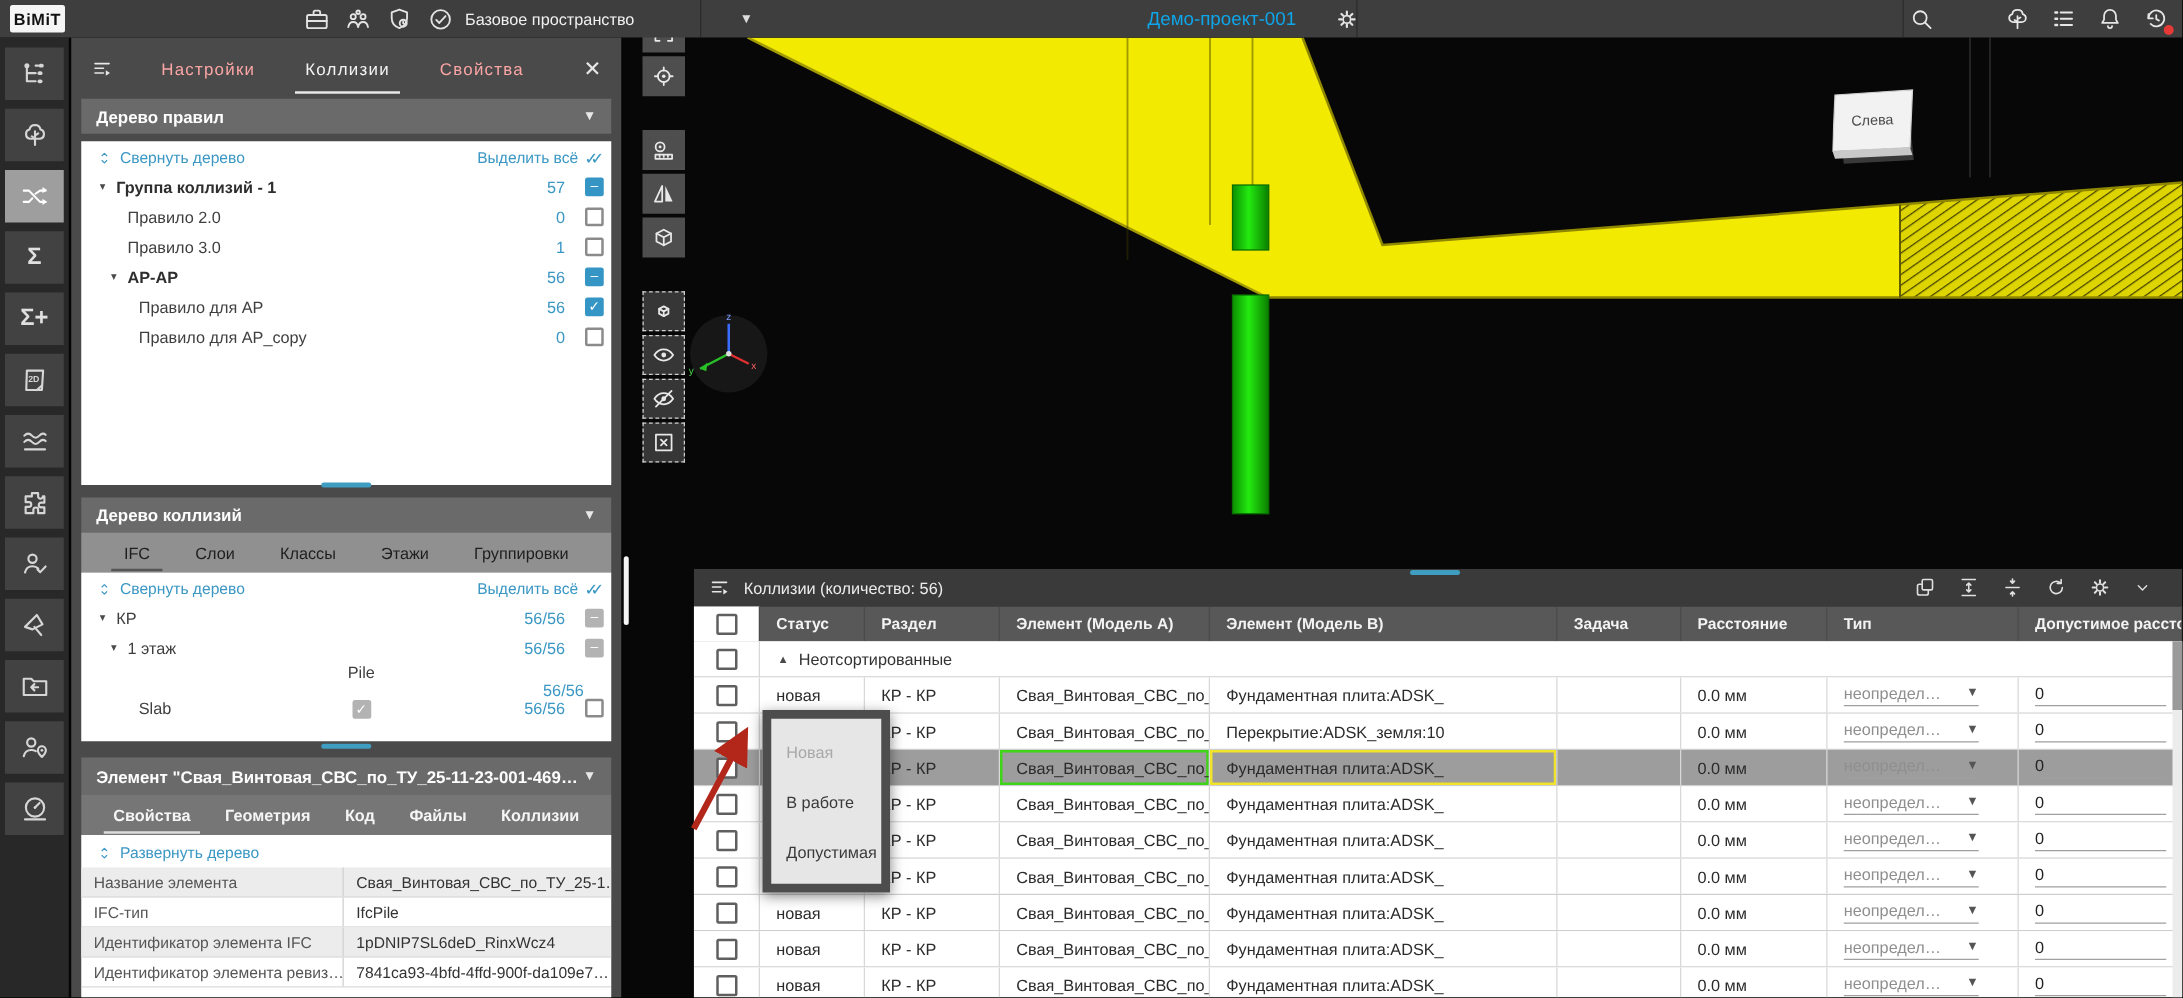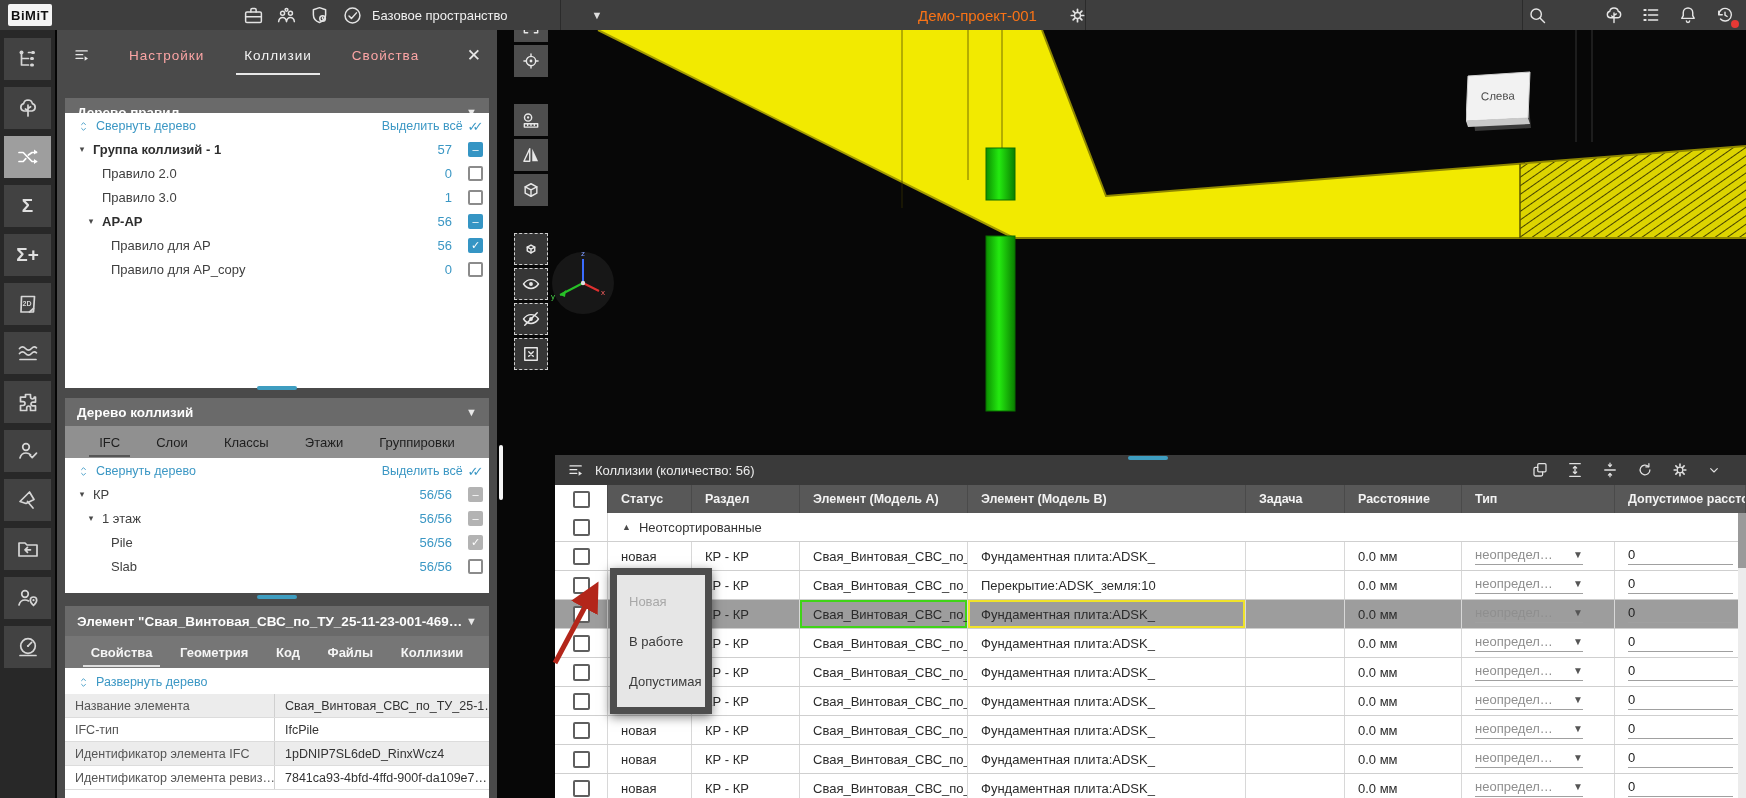--- a/index.html
+++ b/index.html
@@ -5,21 +5,21 @@
 *{margin:0;padding:0;box-sizing:border-box}
 html,body{width:1746px;height:798px;overflow:hidden}
 body{position:relative;background:#050505;font-family:"Liberation Sans",sans-serif;-webkit-font-smoothing:antialiased}
 
 .topbar{position:absolute;left:0;top:0;width:1746px;height:30px;background:#3e3e3e;z-index:30;display:flex;align-items:center}
 .logo{position:absolute;left:8px;top:4px;width:44px;height:22px;background:#f5f5f5;border-radius:2px;color:#111;font-weight:bold;font-size:13px;display:flex;align-items:center;justify-content:center;letter-spacing:.5px}
 .tb-left-icons{position:absolute;left:242px;top:0;height:30px;display:flex;align-items:center;gap:11px;color:#e3e3e3}
 .tb-ic{width:22px;height:22px;display:flex;align-items:center;justify-content:center;cursor:pointer}
 .ws{position:absolute;left:372px;top:0;height:30px;display:flex;align-items:center;color:#f0f0f0;font-size:13px;gap:84px;cursor:pointer}
 .ws .chev{color:#ddd;font-size:11px}
-.tb-title{position:absolute;left:918px;top:0;height:30px;display:flex;align-items:center;color:#f97316;font-size:15px}
+.tb-title{position:absolute;left:918px;top:0;height:30px;display:flex;align-items:center;color:#0ea5e9;font-size:15px}
 .tb-gear{position:absolute;left:1068px;top:0;height:30px;display:flex;align-items:center;color:#e3e3e3}
 .tb-div{position:absolute;top:0;width:1px;height:30px;background:#2b2b2b}
 .tb-right{position:absolute;right:10px;top:0;height:30px;display:flex;align-items:center;gap:15px;color:#e6e6e6}
 .badge-dot{position:absolute;right:-3px;bottom:-2px;width:8px;height:8px;border-radius:50%}
 
 .rail{position:absolute;left:0;top:30px;width:55px;height:768px;background:#282828;z-index:20}
 .rail-item{position:absolute;left:4px;width:47px;height:42px;background:#424242;display:flex;align-items:center;justify-content:center;color:#d6d6d6;cursor:pointer}
 .rail-item.active{background:#9e9e9e;color:#fff}
 .rail-item .glyph-text{font-size:19px;font-weight:bold;color:#e0e0e0}
 
@@ -389,21 +389,21 @@
           <path d="M4 6.5h15M4 11.5h9M4 16.5h9"></path>
           <path d="M15.5 13.5L20 16.5l-4.5 3z" fill="currentColor" stroke="none"></path>
         </svg>
       </span>
     <span class="p-tab">Настройки</span>
     <span class="p-tab active">Коллизии</span>
     <span class="p-tab">Свойства</span>
     <span class="p-close">✕</span>
   </div>
 
-  <div class="sec-h" style="top:68px">
+  <div class="sec-h" style="top:49px">
     <span>Дерево правил</span>
     <span class="chev">▼</span>
   </div>
   <div class="sec-body" style="top:83px;height:275px">
     <div class="link-row">
       <span class="lnk" id="rt-collapse">
           <svg class="ic" width="13" height="13" viewBox="0 0 24 24" fill="none" stroke="currentColor" stroke-width="1.7" stroke-linecap="round" stroke-linejoin="round">
             <path d="M8.5 8.5L12 5l3.5 3.5M8.5 15.5L12 19l3.5-3.5"></path>
           </svg>
           <span>Свернуть дерево</span>
@@ -484,21 +484,21 @@
           <span class="lbl">КР</span>
           <span class="cnt">56/56</span>
           <span class="cb ind-gray">–</span>
         </div>
         <div class="tree-row" style="padding-left: 21px;">
           <span class="expander">▾</span>
           <span class="lbl">1 этаж</span>
           <span class="cnt">56/56</span>
           <span class="cb ind-gray">–</span>
         </div>
-        <div class="tree-row" style="padding-left: 30px;">
+        <div class="tree-row" style="padding-left: 30px; flex-direction: column;">
           <span class="expander"></span>
           <span class="lbl">Pile</span>
           <span class="cnt">56/56</span>
           <span class="cb check-gray">✓</span>
         </div>
         <div class="tree-row" style="padding-left: 30px; justify-content: center;">
           <span class="expander"></span>
           <span class="lbl">Slab</span>
           <span class="cnt">56/56</span>
           <span class="cb empty"></span>

